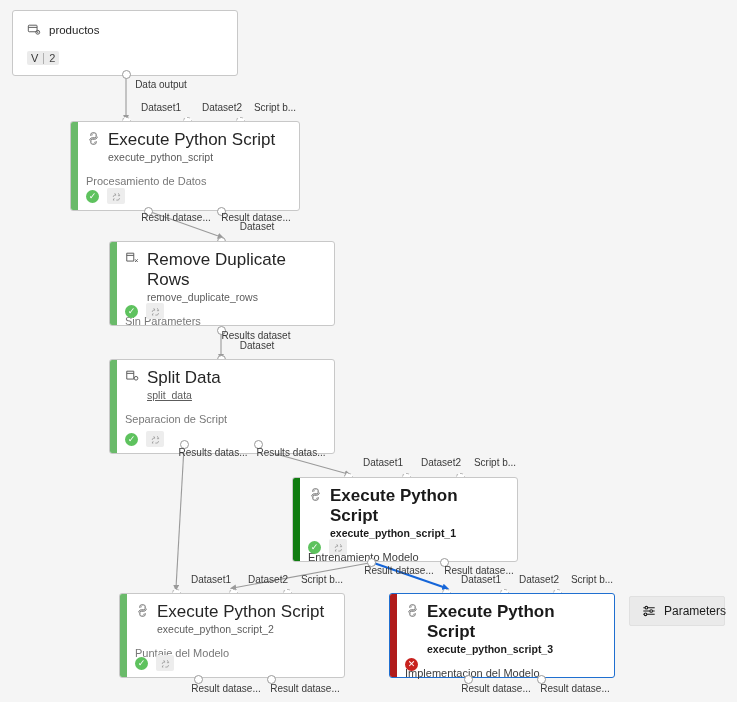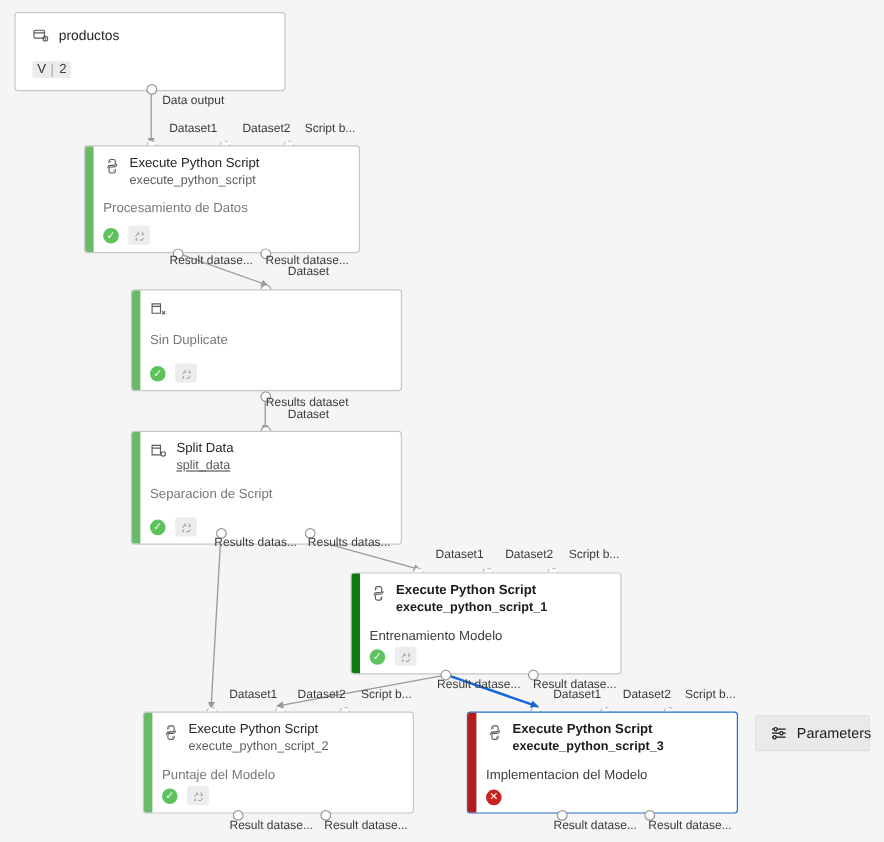--- a/index.html
+++ b/index.html
@@ -48,21 +48,21 @@
     gap: 7px;
   }
   .node .nodeicon {
     width: 15px; height: 15px;
     flex: 0 0 15px;
     margin-top: 1px;
     color: #5a5a5a;
   }
   .node .titles { line-height: 1.18; }
   .node .t1 {
-    font-size: 11px;
+    font-size: 17px;
     color: #262626;
   }
   .node .t2 {
     font-size: 10.5px;
     color: #5c5c5c;
     margin-top: 1px;
   }
   .node .comment {
     font-size: 11px;
     color: #787878;
@@ -284,22 +284,26 @@
     <div class="accent" style="background:#6aba6a;"></div>
     <div class="body">
       <div class="titlerow">
         <span class="nodeicon">
           <svg viewBox="0 0 16 16" width="14" height="14" fill="none" stroke="#5a5a5a" stroke-width="1.1">
             <path d="M2 2.5h8v9H2z"></path>
             <path d="M2 5h8"></path>
             <path d="M11.5 9.5l3 3M14.5 9.5l-3 3"></path>
           </svg>
         </span>
-      </div>
-      <div class="comment">Sin Duplicate</div>
+        <span class="titles">
+          <span class="t1" style="display:block;">Remove Duplicate Rows</span>
+          <span class="t2" style="display:block;">remove_duplicate_rows</span>
+        </span>
+      </div>
+      <div class="comment">Sin Parameters</div>
       <div class="statusrow">
         <span class="badge-ok">✓</span>
         <span class="recycle">
           <svg viewBox="0 0 16 16" width="11" height="11" fill="none" stroke="#8a8a8a" stroke-width="1">
             <path d="M5.4 3.2L7.2 6 4.6 6 3 8.7"></path>
             <path d="M10.6 3.2l2.1 3.6-2.6 0"></path>
             <path d="M12.6 10.3l-1.7 2.9-3.2 0"></path>
             <path d="M4.8 13.2H3.1l1.6-2.7"></path>
           </svg>
         </span>

